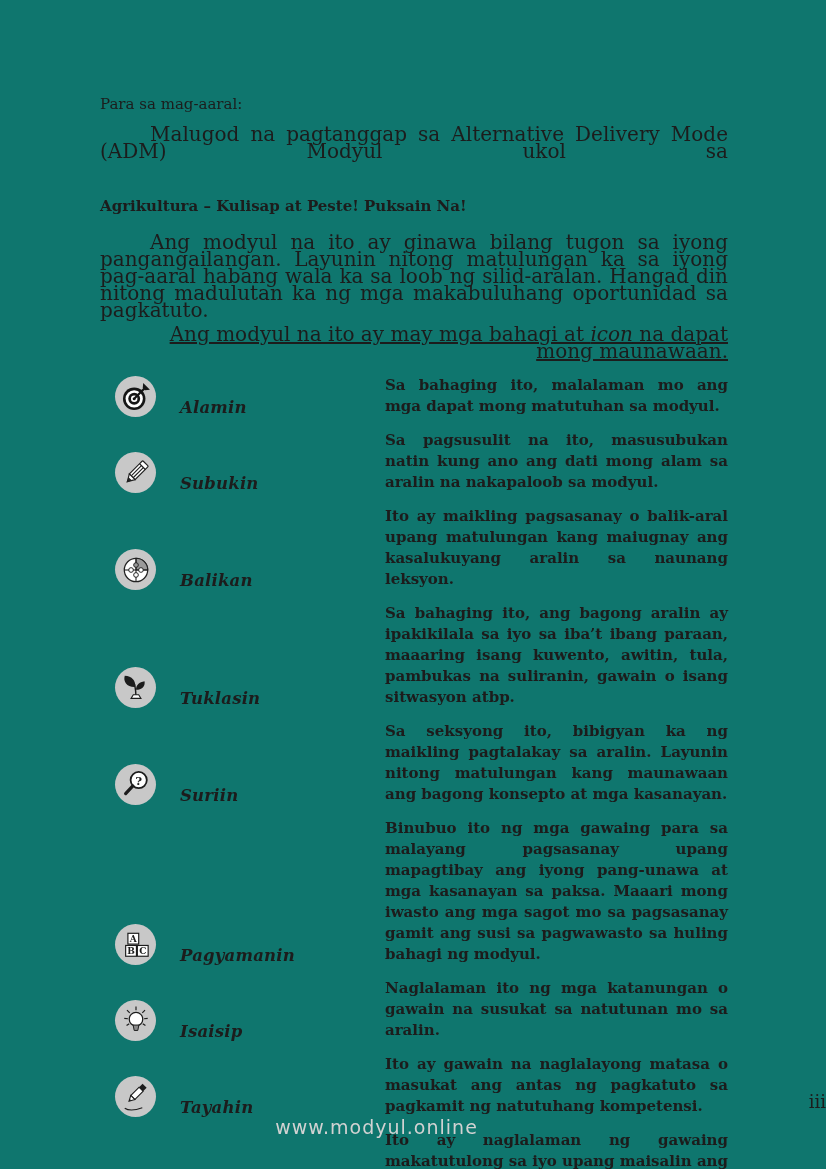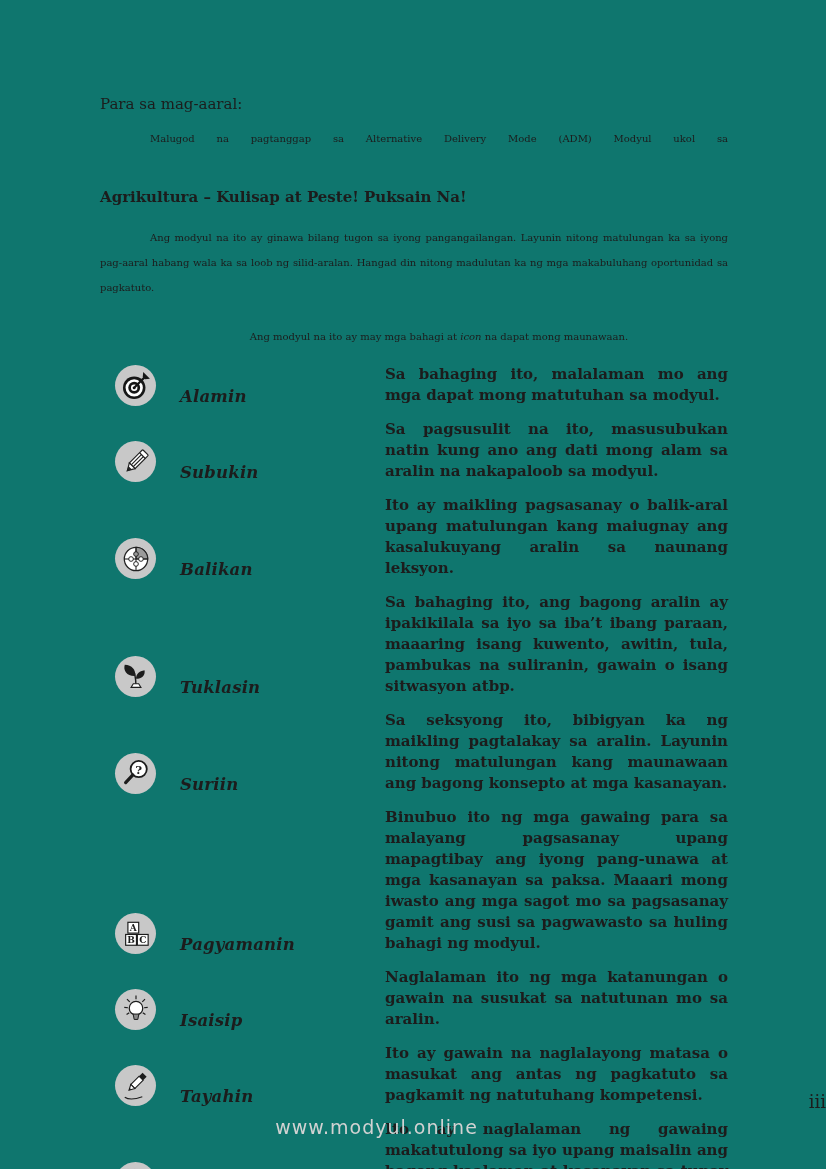--- a/index.html
+++ b/index.html
@@ -18,44 +18,45 @@
     position: absolute;
     top: 94px;
     left: 100px;
     width: 628px;
   }
   .greeting {
     font-size: 15px;
     line-height: 21px;
   }
   .para {
-    font-size: 10px;
-    line-height: 25px;
+    font-size: 20px;
+    line-height: 17px;
     text-align: justify;
   }
   .para-welcome {
     margin-top: 11px;
     text-indent: 50px;
     text-align: justify;
     text-align-last: justify;
   }
   .module-title {
     font-weight: bold;
     font-size: 15px;
     line-height: 21px;
     margin-top: 36px;
   }
   .para-2 {
     margin-top: 17px;
     text-indent: 50px;
   }
   .para-3 {
-    margin-top: 24px;
+    margin-top: 7px;
     text-indent: 50px;
-    text-align: center;
+    text-align: right;
+    text-decoration: underline;
   }
   .em { font-style: italic; }
   .icon-table { margin-top: 15px; }
   .icon-row {
     display: flex;
     align-items: flex-end;
     margin-bottom: 13px;
   }
   .cell-icon { flex: 0 0 80px; }
   .circle {

